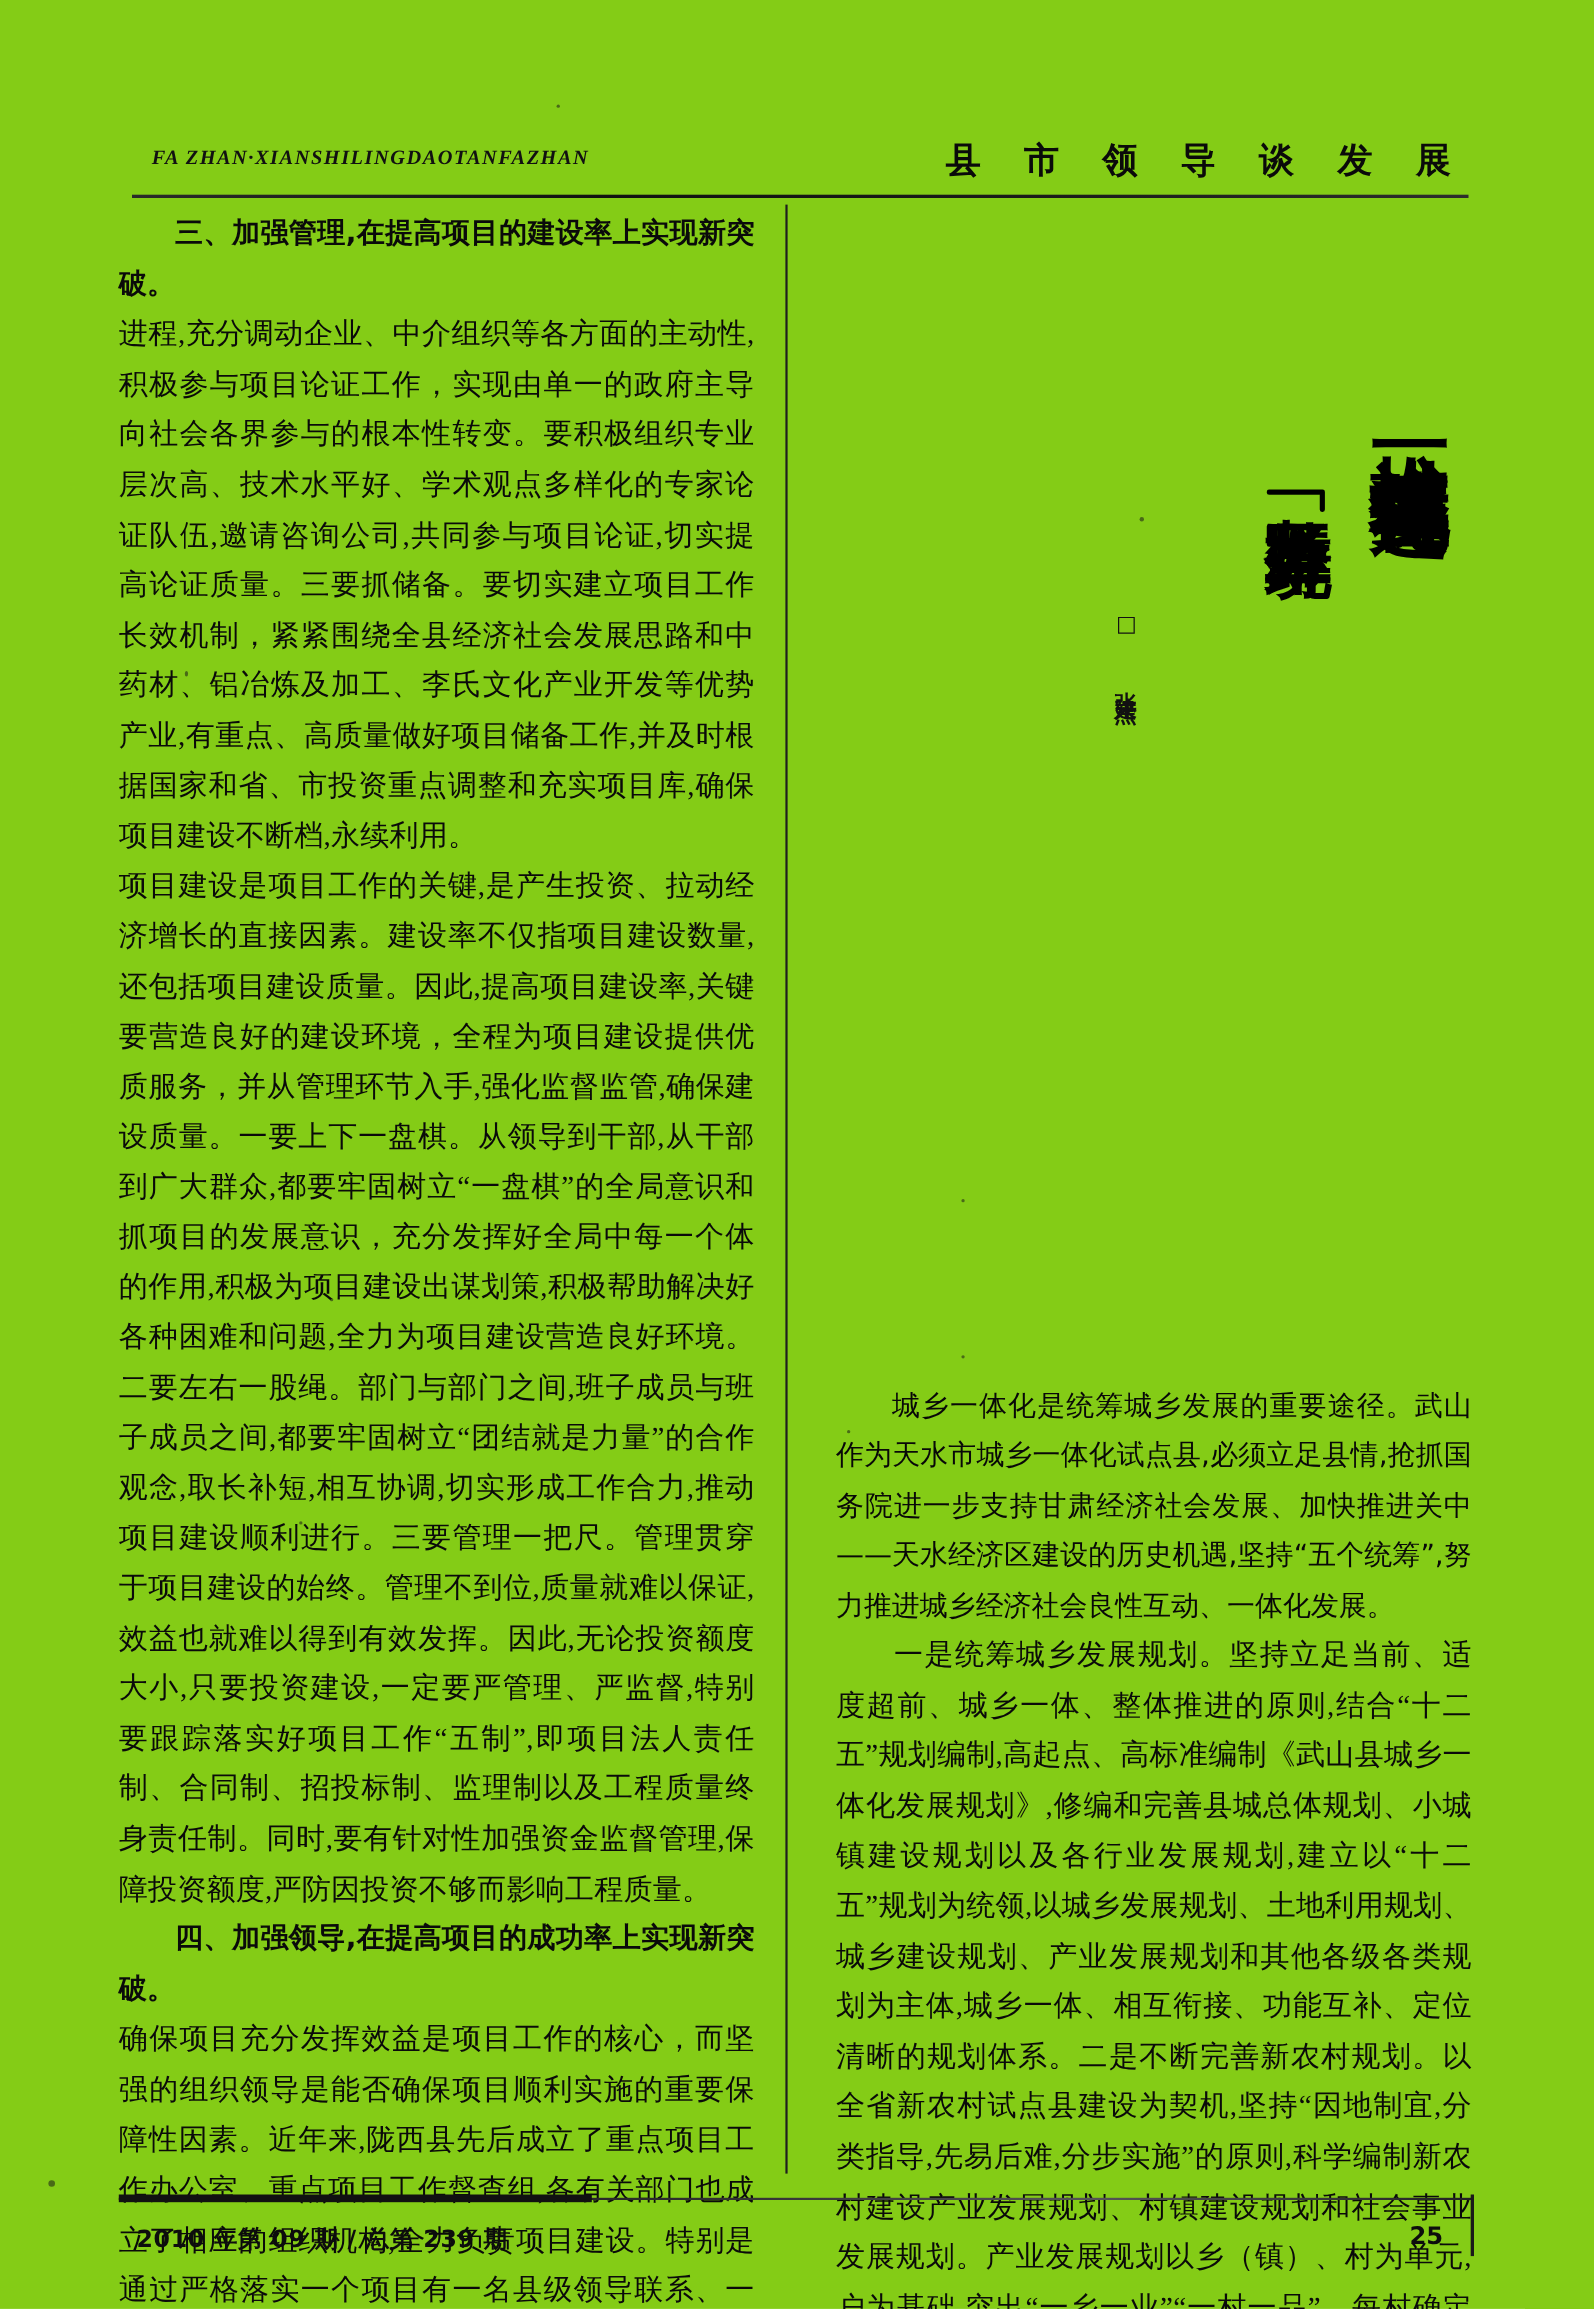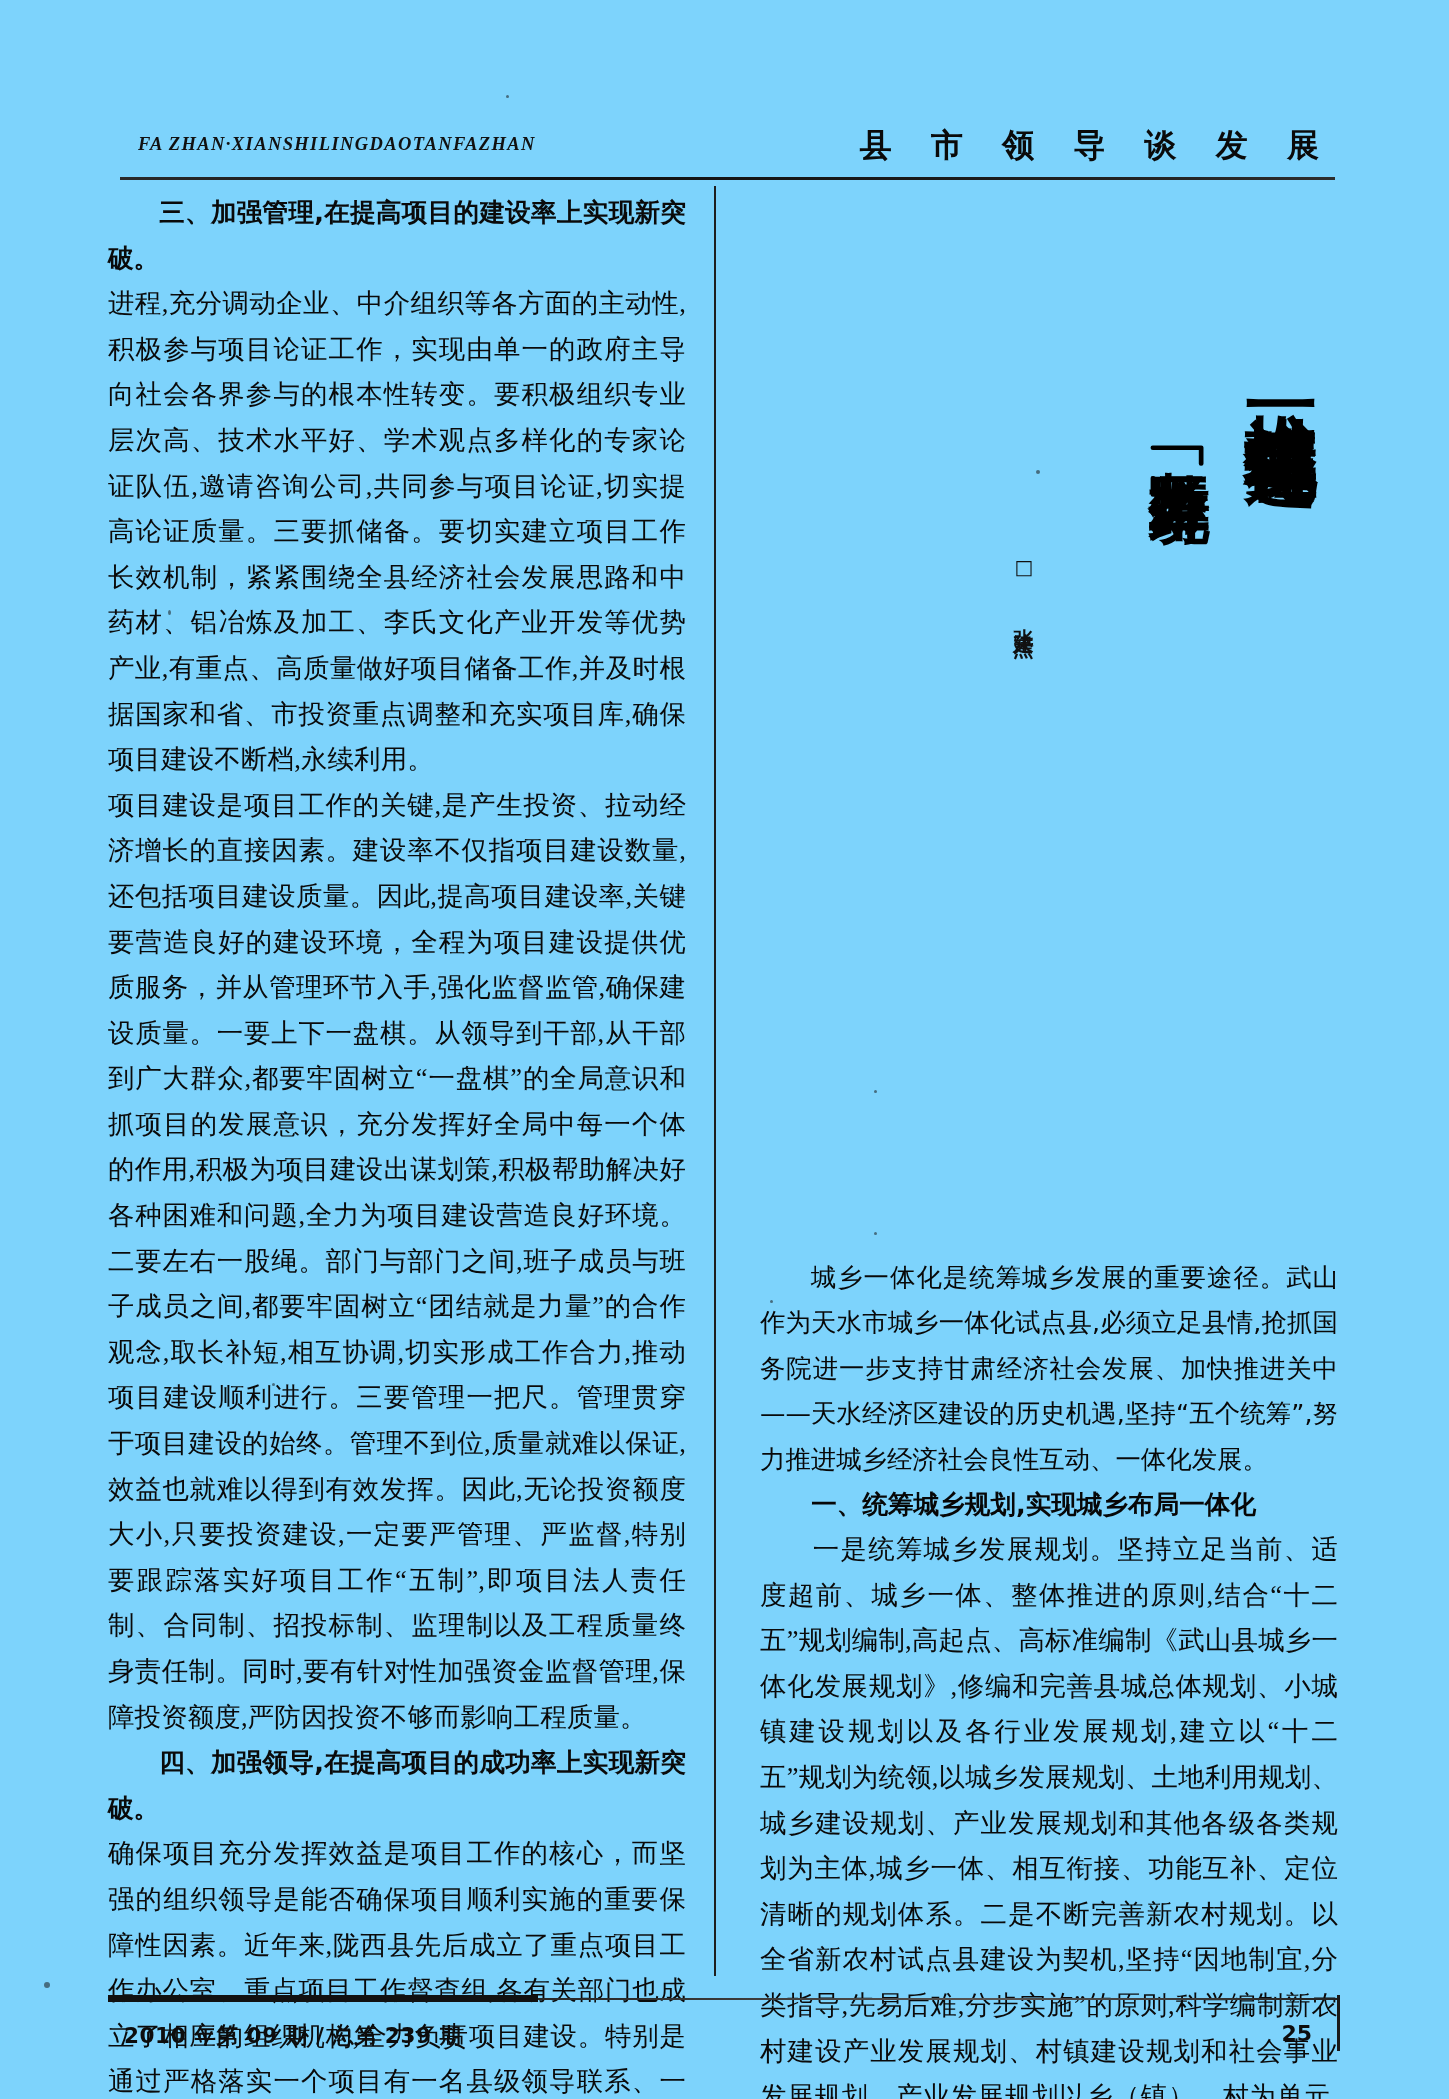--- a/index.html
+++ b/index.html
@@ -4,21 +4,21 @@
 <style>
   html, body {
     margin: 0;
     padding: 0;
     background: #ffffff;
   }
   .page {
     position: relative;
     width: 1449px;
     height: 2099px;
-    background: #7dd3fc;
+    background: #84cc16;
     overflow: hidden;
     font-family: "Liberation Serif", "DejaVu Serif", serif;
     color: #0b0b0b;
   }
 
   
   .speck {
     position: absolute;
     background: #1a1a1a;
     border-radius: 50%;
@@ -255,21 +255,20 @@
 
   <div class="title-block">
     <div class="vtitle vtitle-main">推进城乡一体化进程</div>
     <div class="vtitle vtitle-sub">坚持「五个统筹」</div>
     <div class="author">□ 张建杰</div>
   </div>
 
   <div class="col col-right" style="top:1255px;">
     <p class="lead">城乡一体化是统筹城乡发展的重要途径。武山作为天水市城乡一体化试点县,必须立足县情,抢抓国务院进一步支持甘肃经济社会发展、加快推进关中——天水经济区建设的历史机遇,坚持“五个统筹”,努力推进城乡经济社会良性互动、一体化发展。</p>
 
-    <p class="subhead">一、统筹城乡规划,实现城乡布局一体化</p>
 
     <p class="body indent">一是统筹城乡发展规划。坚持立足当前、适度超前、城乡一体、整体推进的原则,结合“十二五”规划编制,高起点、高标准编制《武山县城乡一体化发展规划》,修编和完善县城总体规划、小城镇建设规划以及各行业发展规划,建立以“十二五”规划为统领,以城乡发展规划、土地利用规划、城乡建设规划、产业发展规划和其他各级各类规划为主体,城乡一体、相互衔接、功能互补、定位清晰的规划体系。二是不断完善新农村规划。以全省新农村试点县建设为契机,坚持“因地制宜,分类指导,先易后难,分步实施”的原则,科学编制新农村建设产业发展规划、村镇建设规划和社会事业发展规划。产业发展规划以乡（镇）、村为单元,户为基础,突出“一乡一业”“一村一品”，每村确定 1～2 个适宜本村发展的主导优势产业,形成乡乡有主业、村村有特色、户户有增收项目的产业规划格局。三是切实加强城乡规划管理。坚持以规划为纲,统筹</p>
   </div>
 
   <div class="footer">
     <div class="footer-rule-thin"></div>
     <div class="footer-rule-thick"></div>
     <div class="footer-tick"></div>
     <div class="footer-left">2010 年第 09 期 / 总第 239 期</div>
     <div class="footer-page">25</div>

